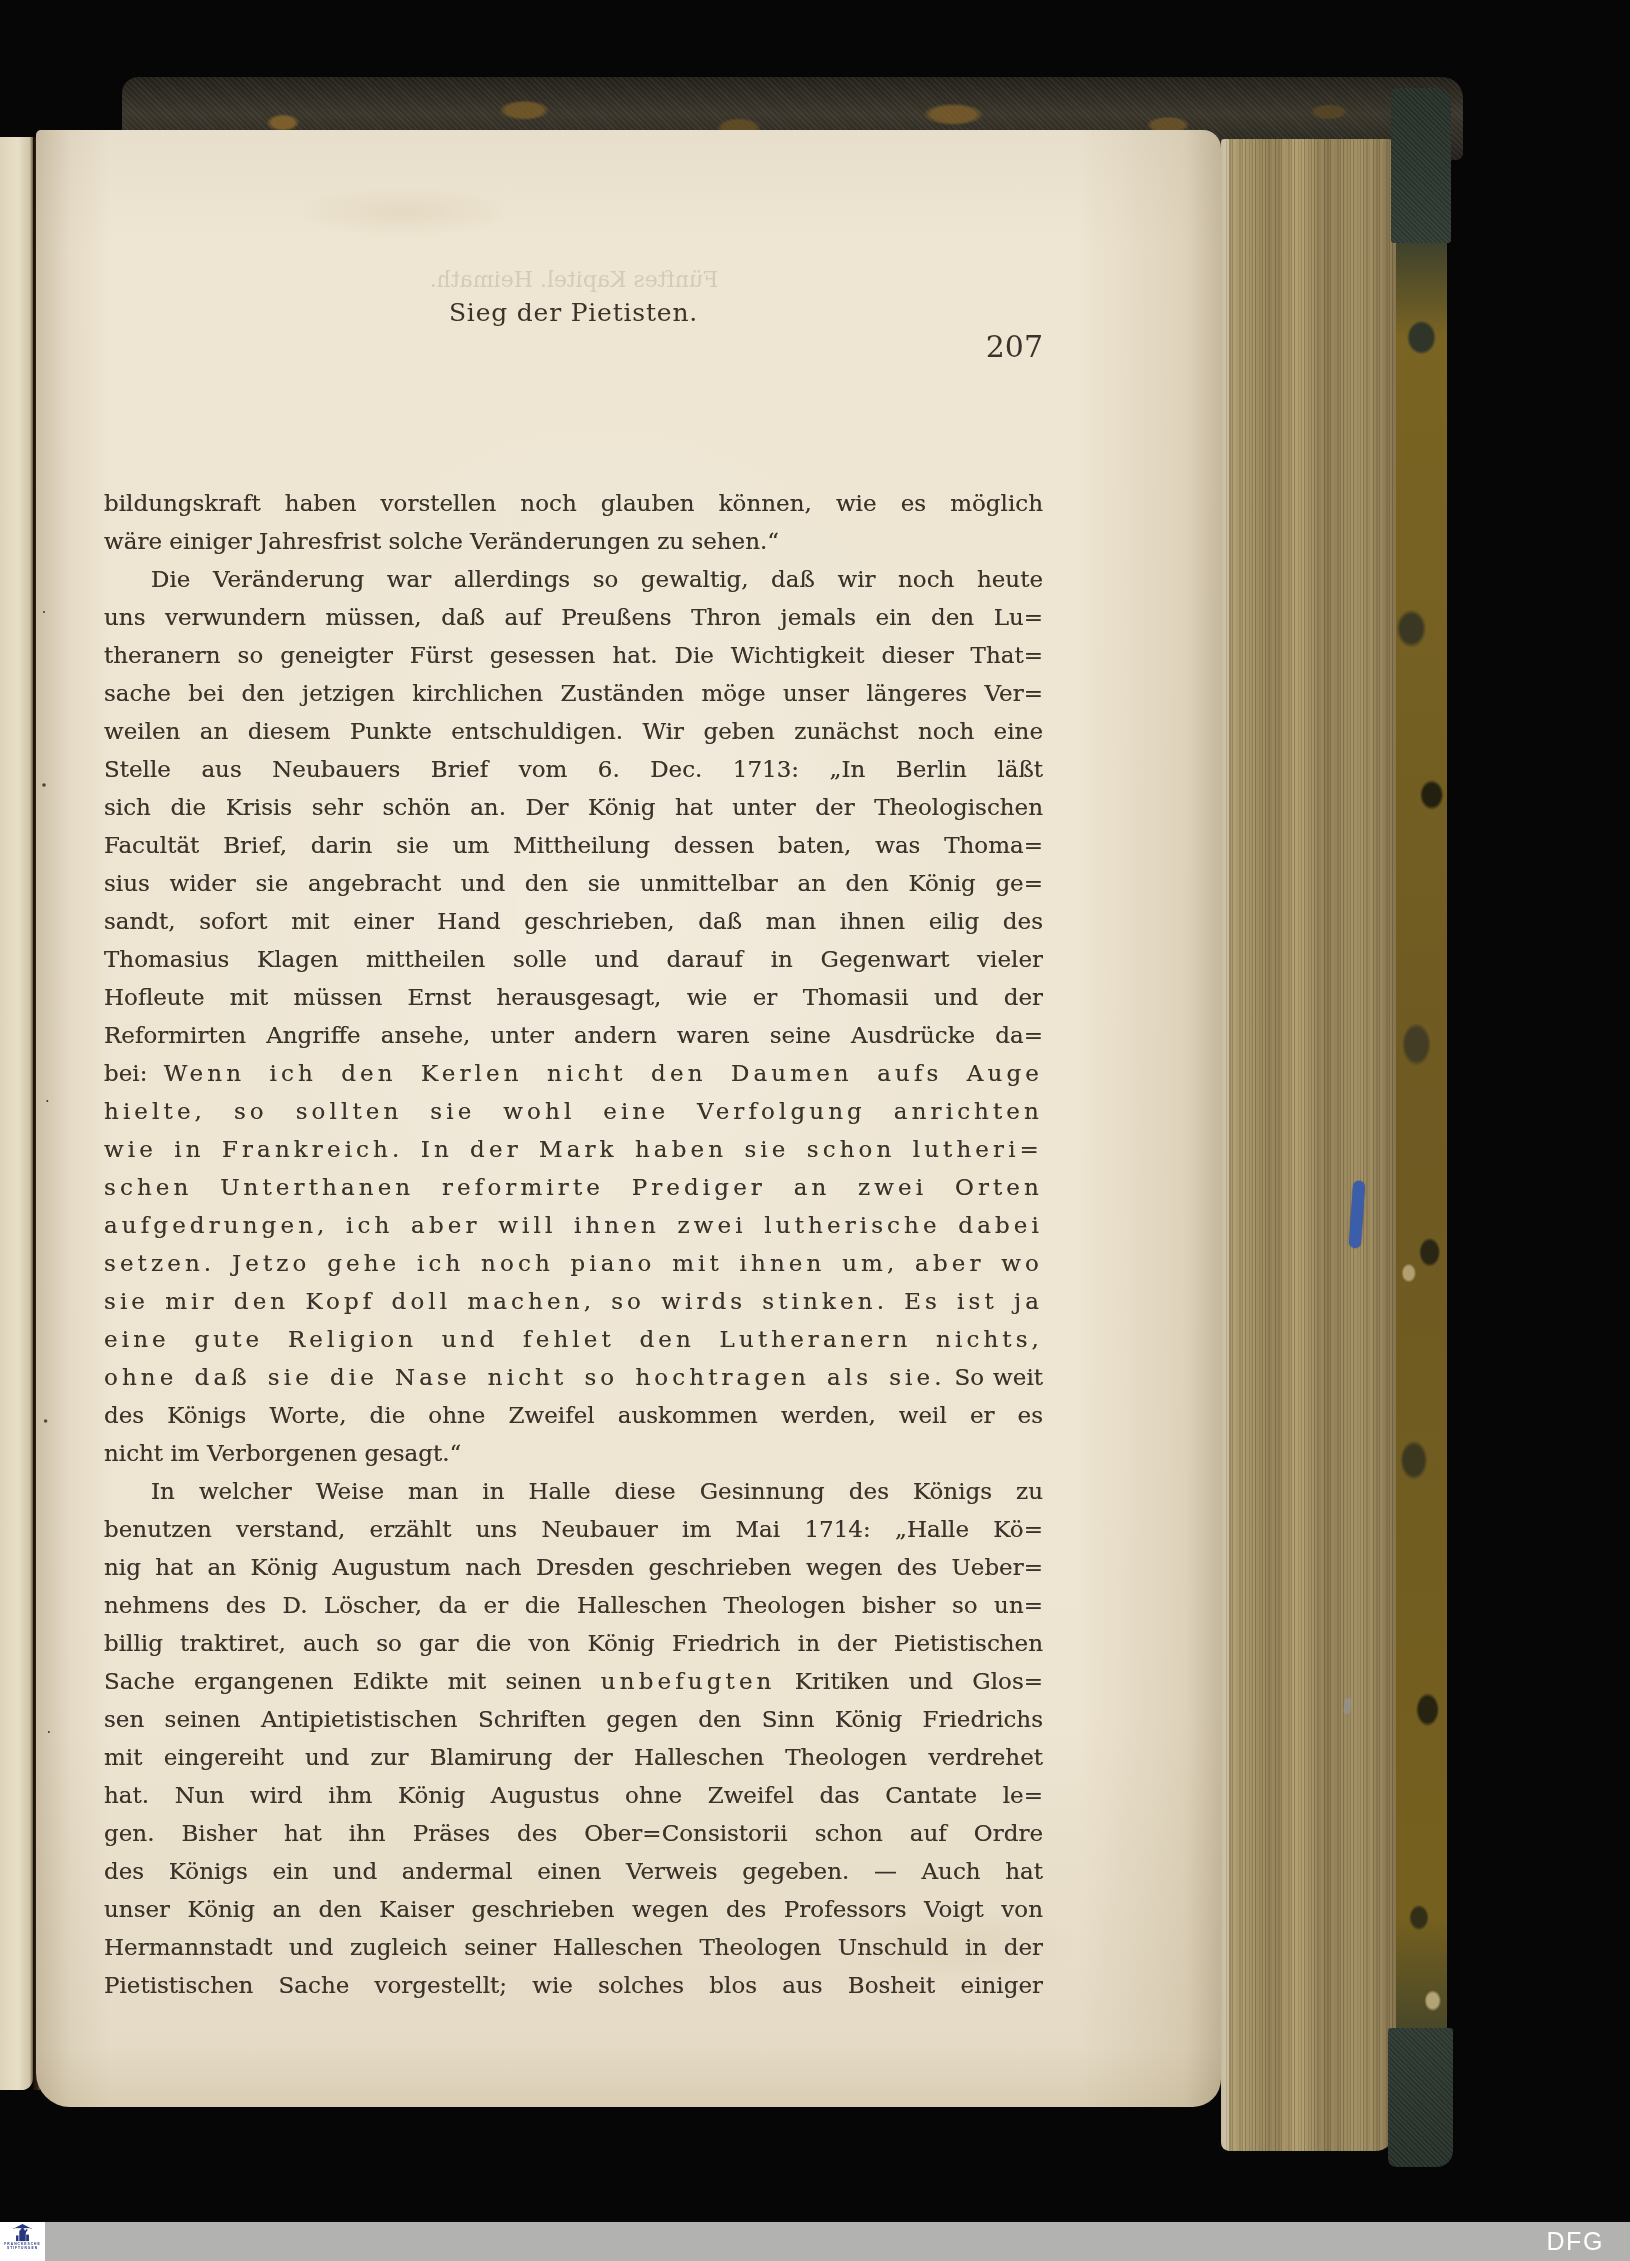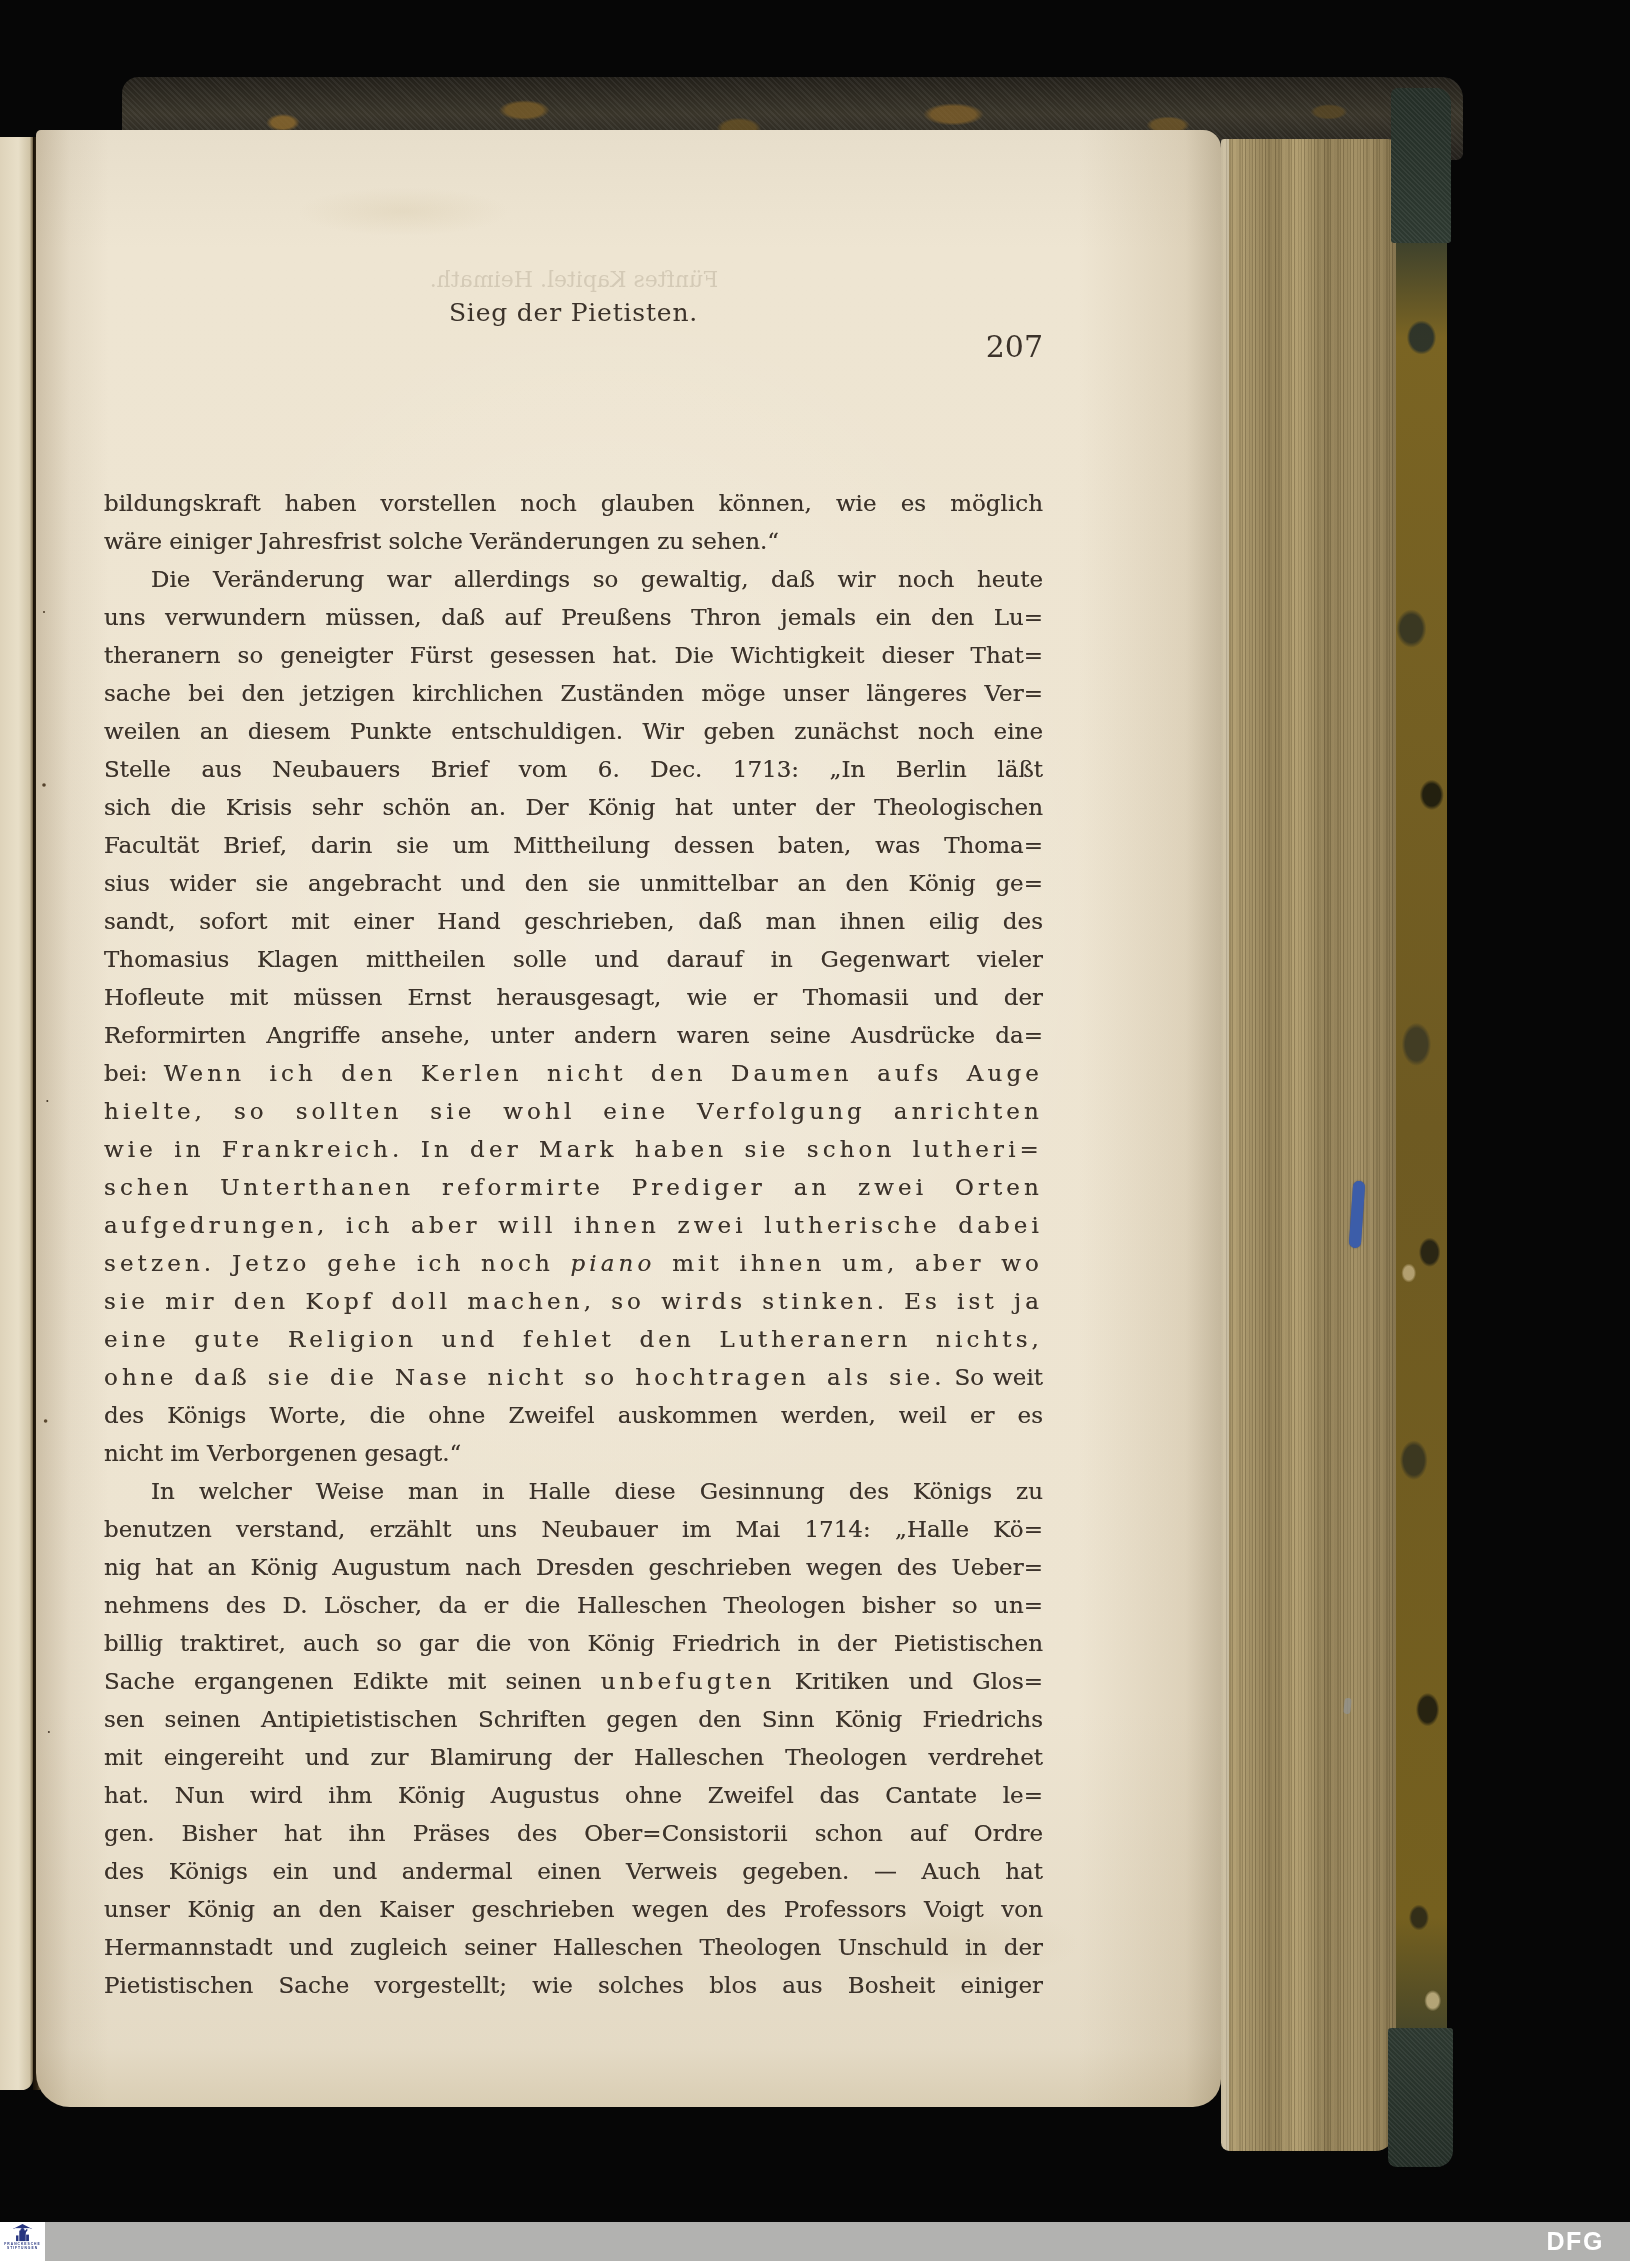--- a/index.html
+++ b/index.html
@@ -120,36 +120,36 @@
   }
 
   #text-block{left:68px;top:354px;width:939px;}
   .line{
     position:relative;height:38px;line-height:38px;font-size:23px;color:#3b322a;
     text-shadow:0 0 0.4px rgba(59,50,42,.6);white-space:normal;
   }
   .line.j{text-align:justify;text-align-last:justify;}
   .line.ind{text-indent:47px;}
   .sp{letter-spacing:4.1px;word-spacing:4.1px;}
-  .em{font-style:italic;}
+  .em{}
 
   
   .bottom-bar{left:0;top:2222px;width:1630px;height:39px;background:#b2b2b0;}
   .inst-logo{
     left:0;top:0;width:45px;height:39px;background:#ffffff;
     display:flex;flex-direction:column;align-items:center;justify-content:flex-start;
   }
   .inst-glyph{margin-top:2.4px;width:21px;height:18px;}
   .inst-text{
     font-family:"Liberation Sans", sans-serif;font-size:3.3px;line-height:4.1px;
     color:#27357f;letter-spacing:1px;text-align:center;font-weight:bold;white-space:nowrap;
   }
   .dfg{
     position:absolute;right:26px;top:4.9px;height:29px;line-height:29px;
-    font-family:"Liberation Sans", sans-serif;font-weight:bold;font-size:25px;
+    font-family:"Liberation Sans", sans-serif;font-weight:normal;font-size:25px;
     letter-spacing:1.6px;color:#ffffff;
   }
 </style>
 </head>
 <body>
 
 <div class="abs cover-top-band"></div>
 <div class="abs left-sliver"></div>
 <div class="abs gutter-shadow"></div>
 

